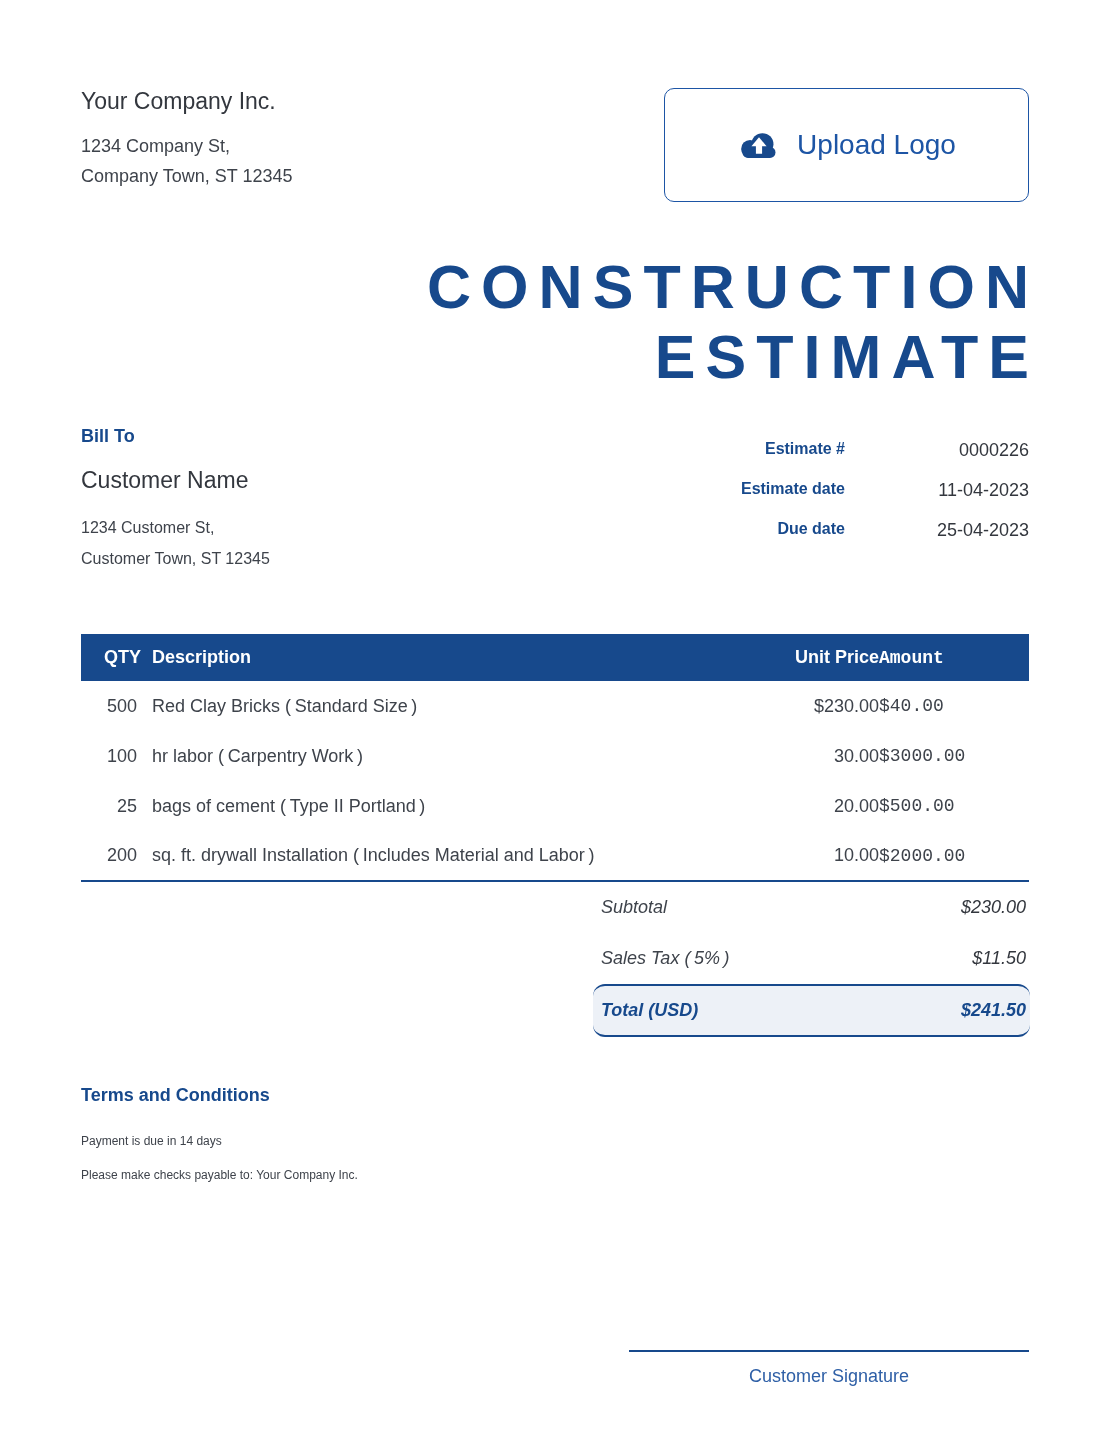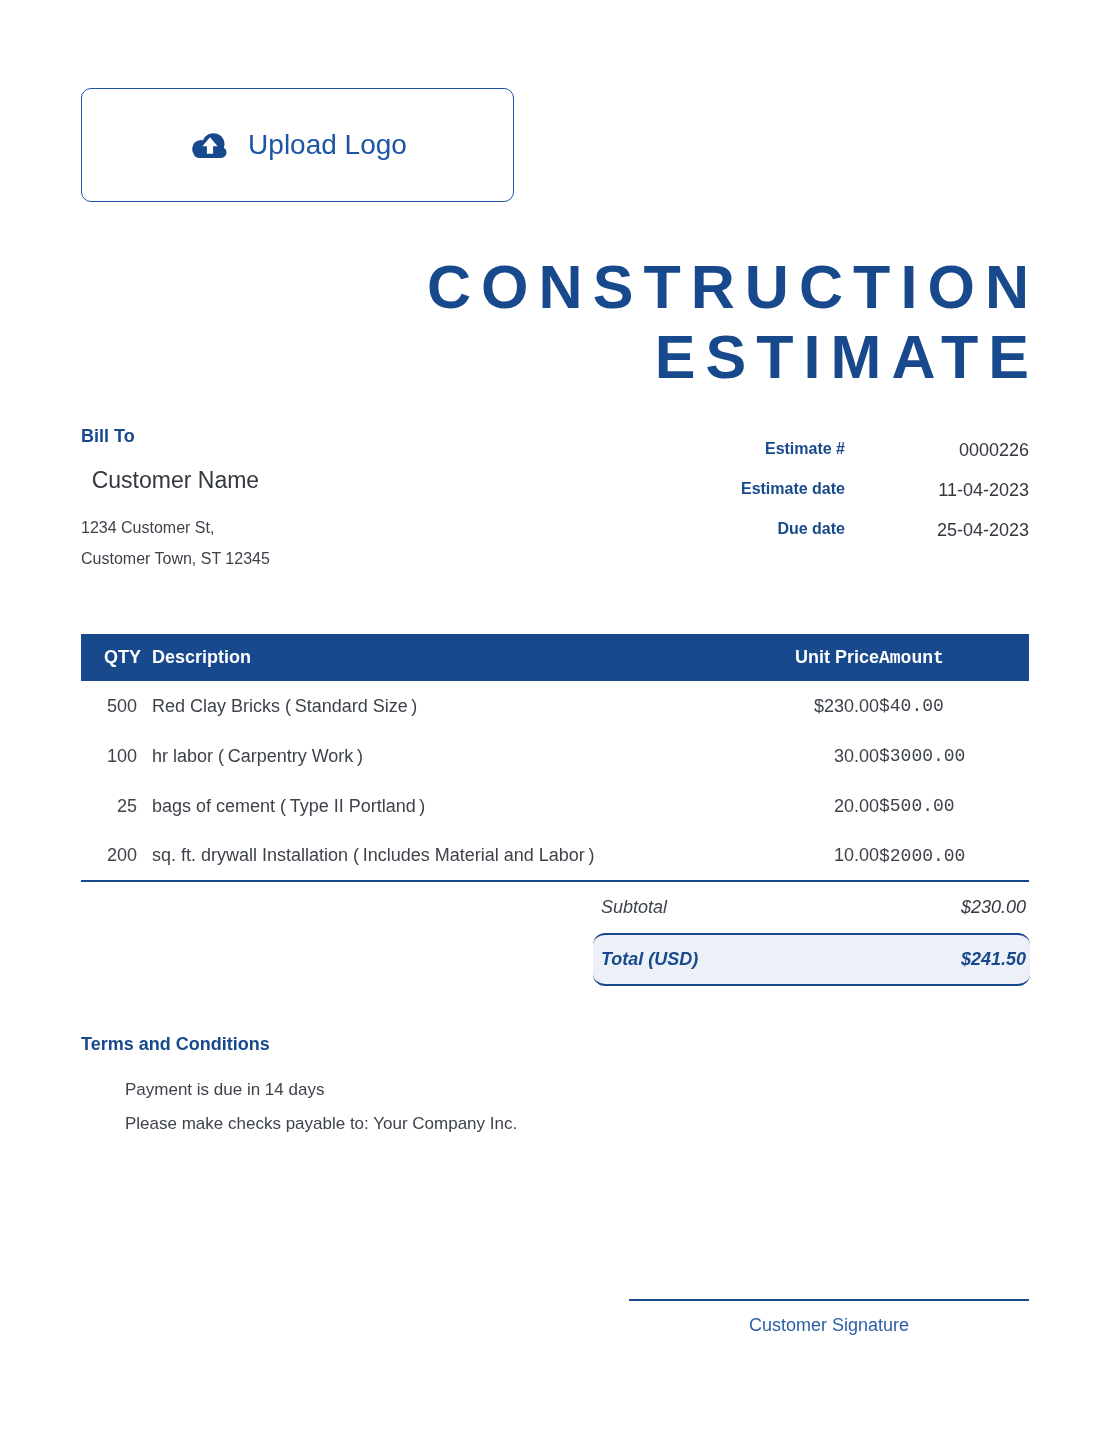--- a/index.html
+++ b/index.html
@@ -23,21 +23,21 @@
     min-height: 1436px;
     padding: 88px 81px 40px 81px;
     background: #ffffff;
   }
 
   
   .header { display: flex; justify-content: space-between; align-items: flex-start; }
   .company-name { font-size: 23px; color: var(--text-dark); font-weight: 400; margin-bottom: 16px; }
   .company-address { font-size: 18px; line-height: 30px; color: var(--text-body); }
   .upload-btn {
-    width: 433px; height: 114px;
+    width: 365px; height: 114px;
     border: 1.5px solid var(--upload-blue);
     border-radius: 10px;
     background: #ffffff;
     display: flex; align-items: center; justify-content: center;
     gap: 16px;
     cursor: pointer;
     font-family: "Liberation Sans", sans-serif;
   }
   .upload-btn .upload-label { font-size: 28px; color: var(--upload-blue); }
   .upload-icon { display: inline-flex; }
@@ -46,21 +46,21 @@
   .title-block { text-align: right; margin-top: 50px; }
   .title-line {
     font-size: 61px; font-weight: 700; color: var(--accent);
     letter-spacing: 0.165em; margin-right: -0.165em;
     line-height: 70px;
   }
 
   
   .info-section { display: flex; justify-content: space-between; margin-top: 34px; }
   .bill-to-heading { font-size: 18px; font-weight: 700; color: var(--accent); }
-  .customer-name { font-size: 23px; color: var(--text-dark); margin-top: 20px; text-align: center; }
+  .customer-name { font-size: 23px; color: var(--text-dark); margin-top: 20px; }
   .customer-address { font-size: 16px; line-height: 31px; color: var(--text-body); margin-top: 18px; }
   .meta-block { width: 385px; margin-top: 14px; }
   .meta-row { display: grid; grid-template-columns: 1fr 184px; margin-bottom: 19px; }
   .meta-label { font-size: 16px; font-weight: 700; color: var(--accent); text-align: right; }
   .meta-value { font-size: 18px; color: var(--text-dark); text-align: right; }
 
   
   .items-table { width: 948px; margin-top: 60px; border-collapse: collapse; table-layout: fixed; }
   .items-table col.c-qty { width: 56px; }
   .items-table col.c-unit { width: 215px; }
@@ -92,33 +92,40 @@
     padding: 14px 4px 14px 8px;
     border-radius: 12px;
   }
   .totals-row.total-row .t-label, .totals-row.total-row .t-value {
     font-weight: 700; color: var(--accent);
   }
 
   
   .terms { margin-top: 48px; }
   .terms-heading { font-size: 18px; font-weight: 700; color: var(--accent); margin-bottom: 18px; }
-  .terms-line { font-size: 17px; color: var(--text-body); line-height: 34px; margin-left: 44px; }
+  .terms-line { font-size: 12px; color: var(--text-body); line-height: 34px; }
 
   
   .signature { width: 400px; margin-left: 548px; margin-top: 158px; }
   .signature-line { border-top: 2px solid var(--accent); }
   .signature-label { text-align: center; font-size: 18px; color: var(--signature-blue); margin-top: 14px; }
 </style>
 </head>
 <body>
 
 <div class="page">
 
   <div class="header">
+    <div>
+      <div class="company-name">Your Company Inc.</div>
+      <div class="company-address">
+        <div>1234 Company St,</div>
+        <div>Company Town, ST 12345</div>
+      </div>
+    </div>
     <button class="upload-btn">
       <span class="upload-icon">
         <svg width="44" height="33" viewBox="0 0 64 48" aria-hidden="true">
           <g fill="#17498c">
             <circle cx="19" cy="29" r="13"></circle>
             <circle cx="37" cy="22" r="16"></circle>
             <rect x="8" y="26" width="48" height="16" rx="8"></rect>
           </g>
           <g fill="#ffffff">
             <polygon points="32,12 43,25 21,25"></polygon>
@@ -201,20 +208,24 @@
         <td class="amount-cell">$2000.00</td>
       </tr>
     </tbody>
   </table>
 
   <div class="totals">
     <div class="totals-row">
       <div class="t-label">Subtotal</div>
       <div class="t-value">$230.00</div>
     </div>
+    <div class="totals-row">
+      <div class="t-label">Sales Tax ( 5% )</div>
+      <div class="t-value">$11.50</div>
+    </div>
     <div class="totals-row total-row">
       <div class="t-label">Total (USD)</div>
       <div class="t-value">$241.50</div>
     </div>
   </div>
 
   <div class="terms">
     <div class="terms-heading">Terms and Conditions</div>
     <div class="terms-line">Payment is due in 14 days</div>
     <div class="terms-line">Please make checks payable to: Your Company Inc.</div>

